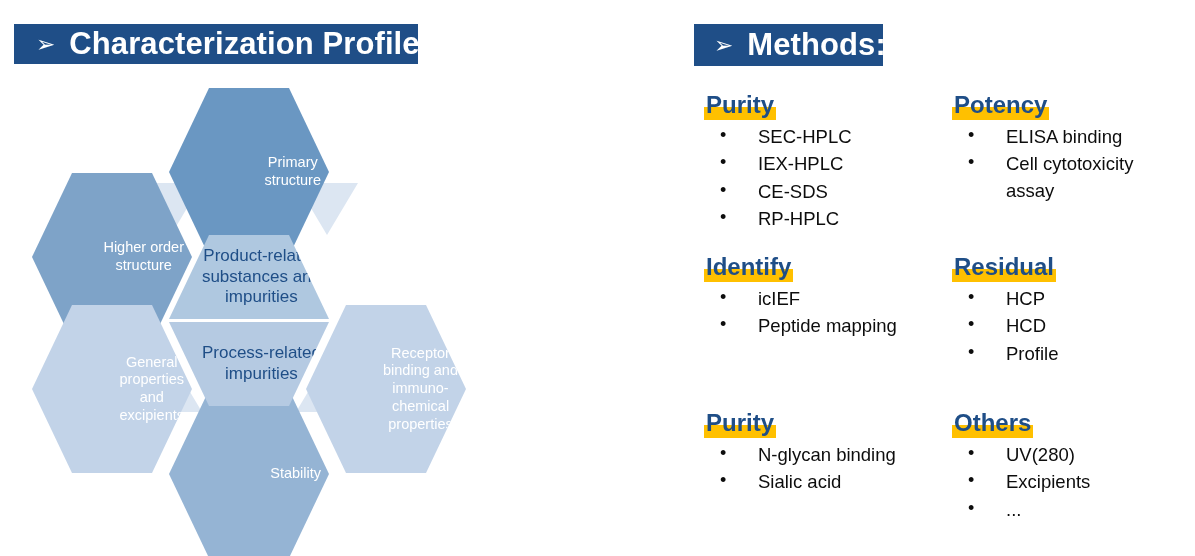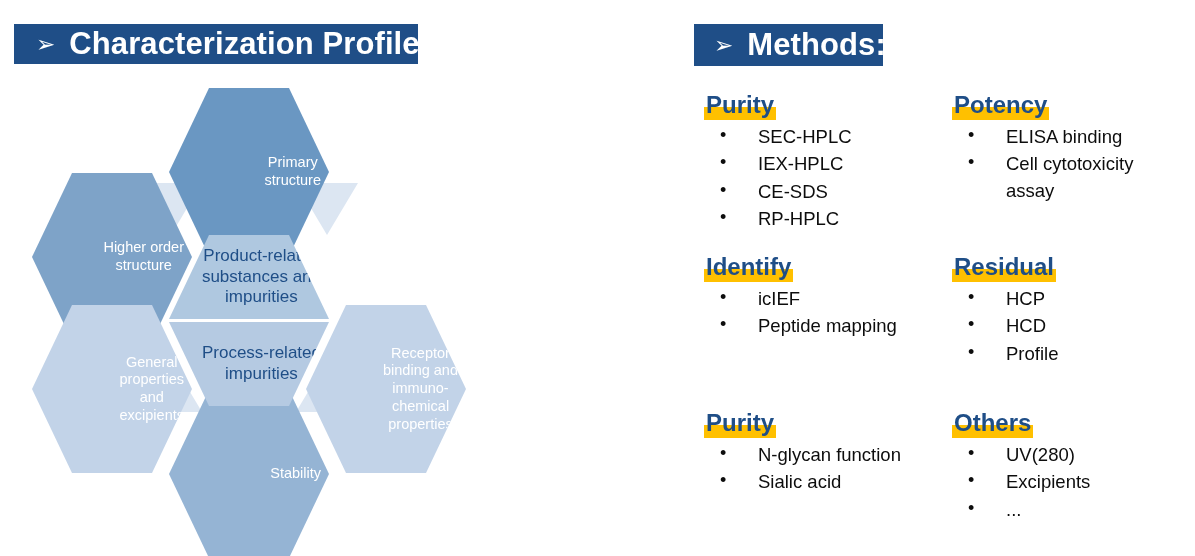--- a/index.html
+++ b/index.html
@@ -233,21 +233,21 @@
       <li><span class="bul">•</span><span>Profile</span></li>
     </ul>
   </div>
 
   <div class="mcol" style="left:0px; top:318px;">
     <div class="mcat-title">
       <span class="hl"></span>
       <span class="tx">Purity</span>
     </div>
     <ul class="mlist">
-      <li><span class="bul">•</span><span>N-glycan function</span></li>
+      <li><span class="bul">•</span><span>N-glycan binding</span></li>
       <li><span class="bul">•</span><span>Sialic acid</span></li>
     </ul>
   </div>
 
   <div class="mcol" style="left:248px; top:318px;">
     <div class="mcat-title">
       <span class="hl"></span>
       <span class="tx">Others</span>
     </div>
     <ul class="mlist">

